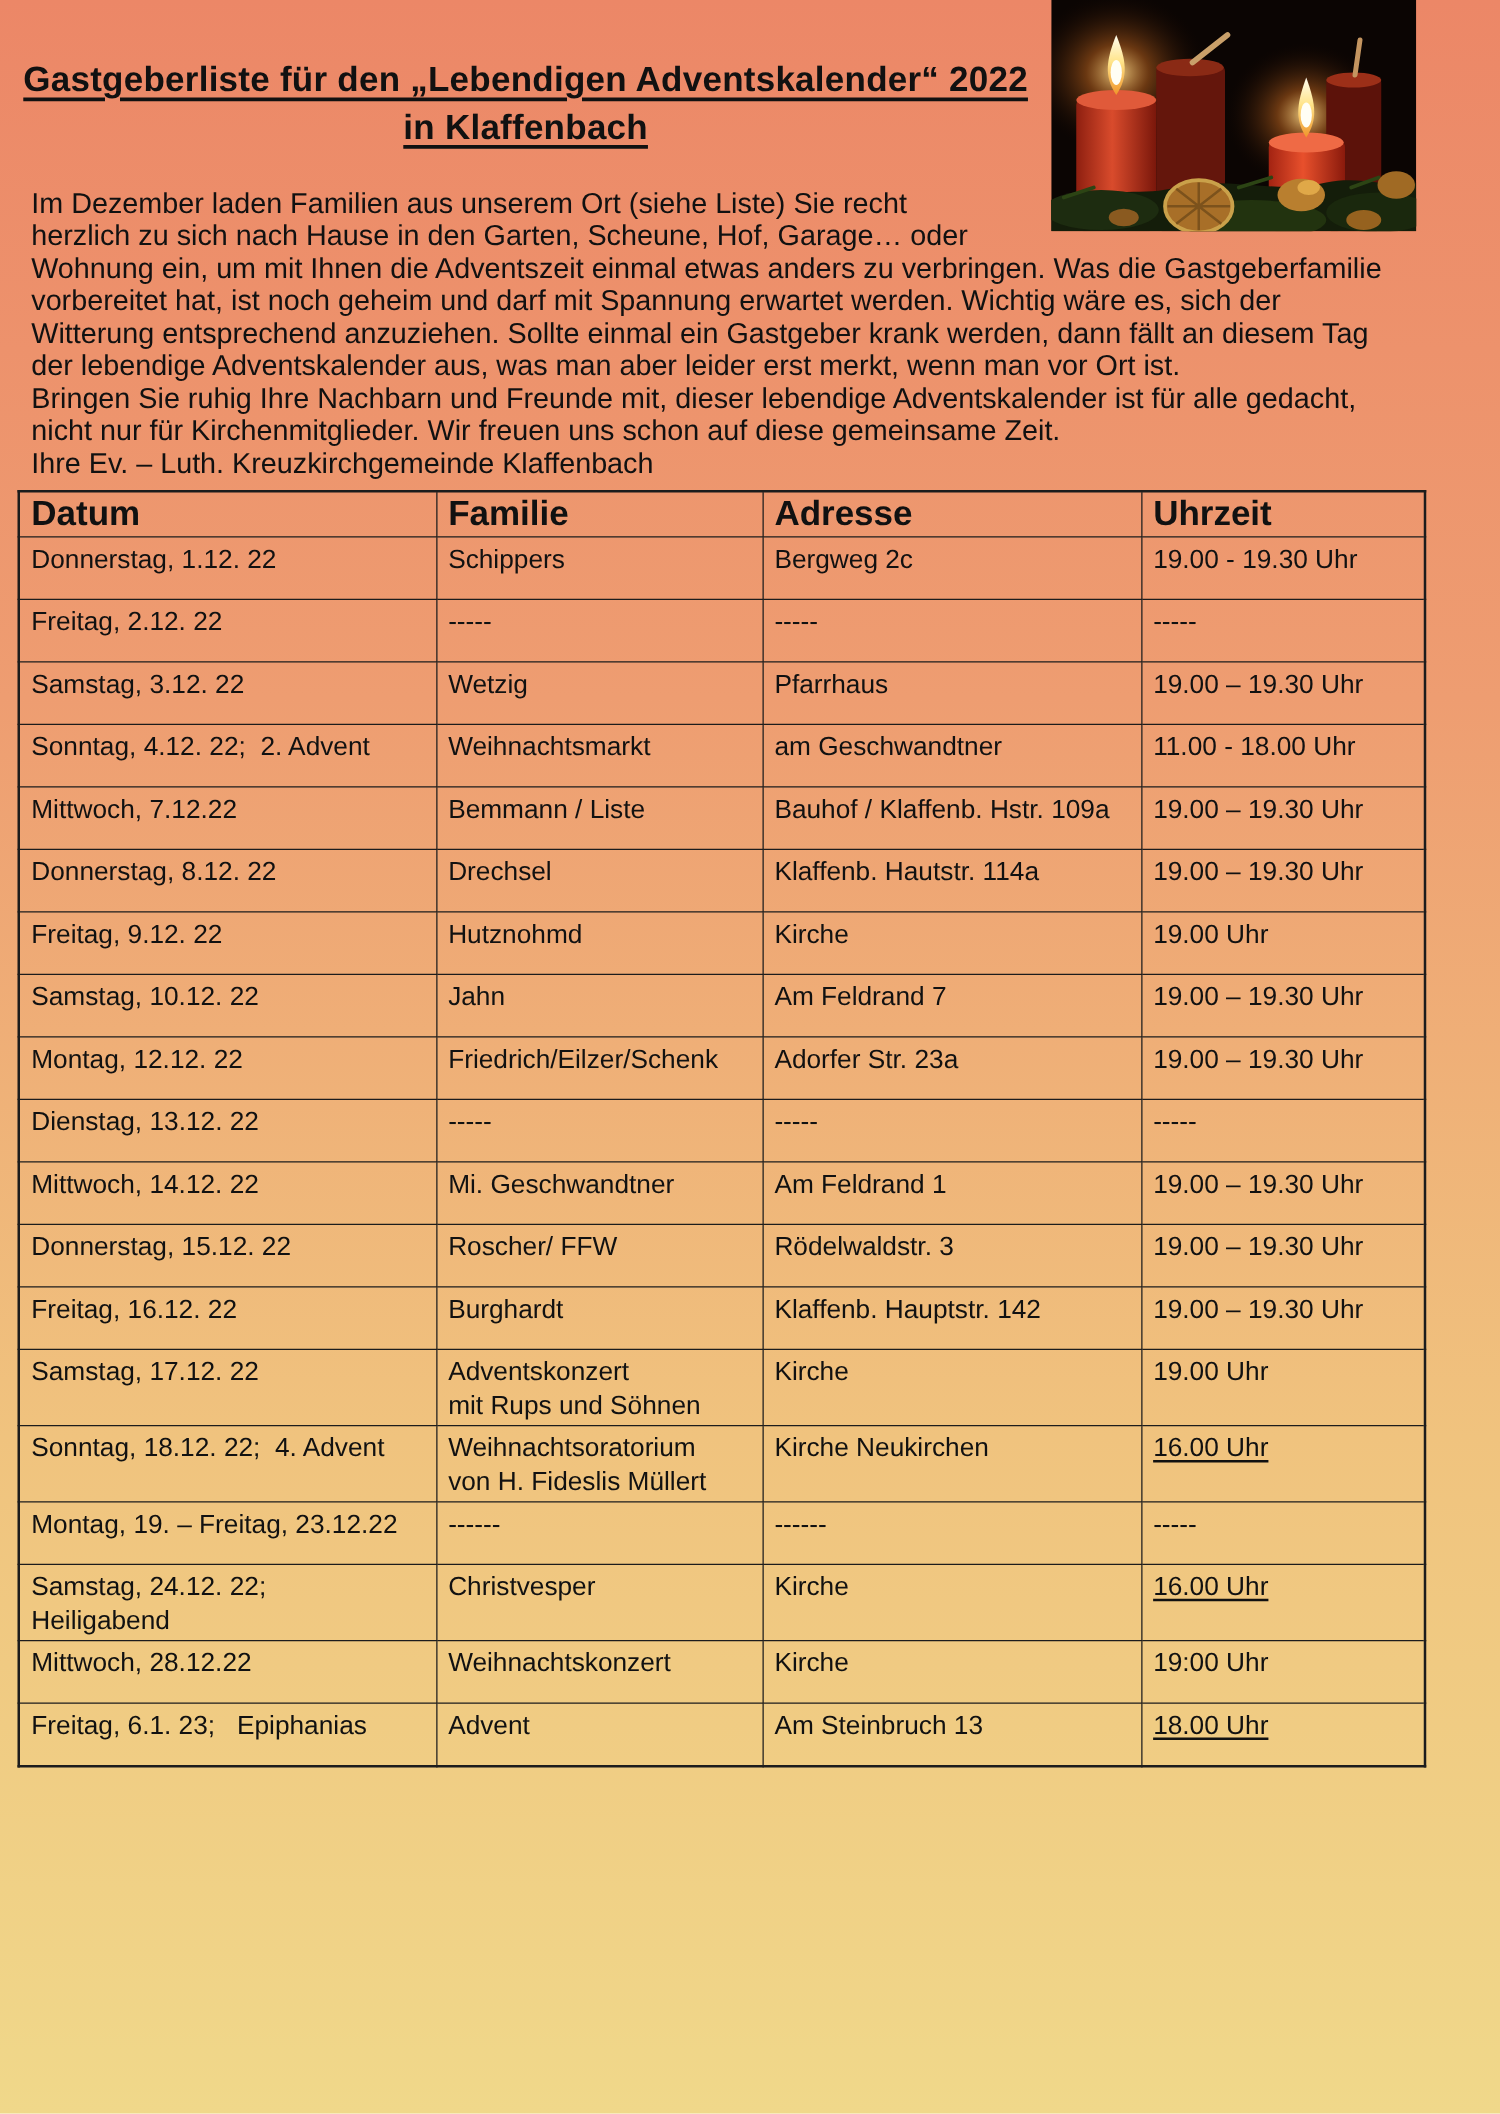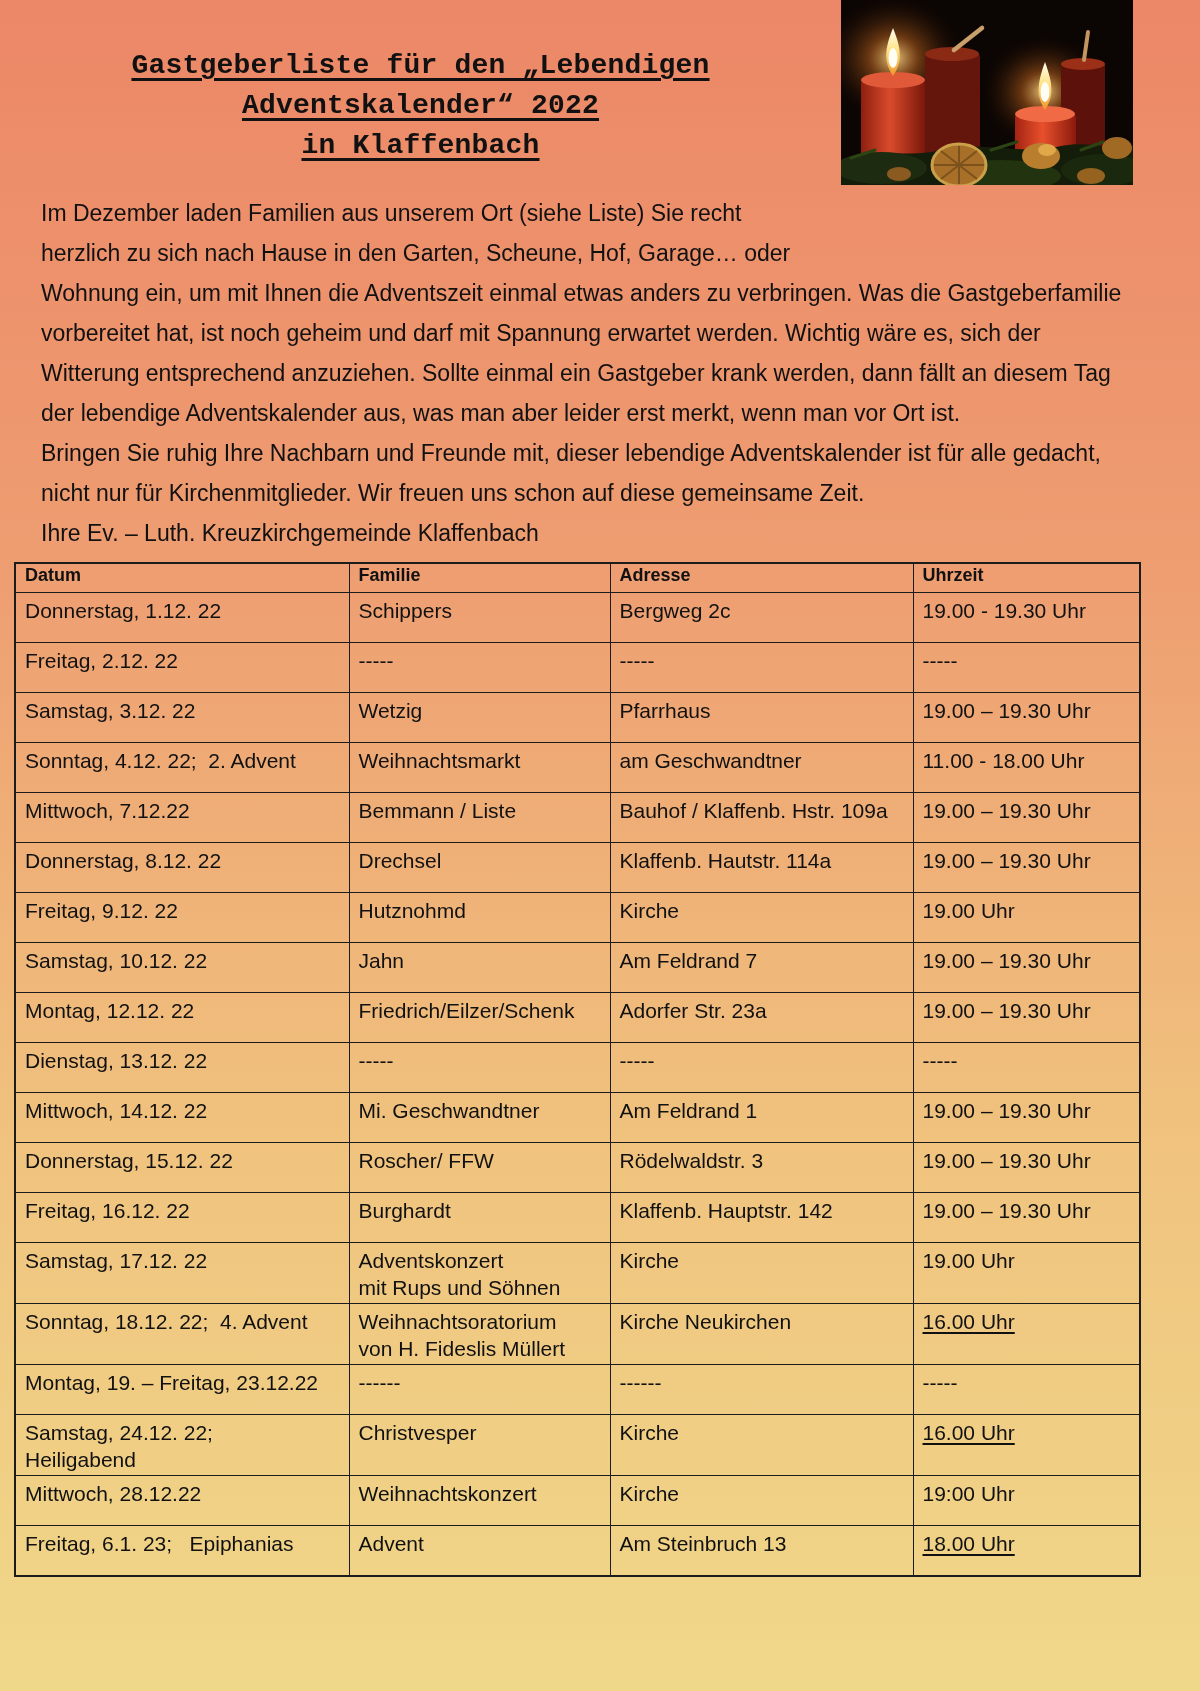--- a/index.html
+++ b/index.html
@@ -29,45 +29,44 @@
     text-align:center;
     font-size:28px;
     line-height:38px;
     font-weight:bold;
     letter-spacing:0.2px;
   }
   h1.title .tline{
     text-decoration:underline;
     text-decoration-thickness:2.5px;
     text-underline-offset:5px;
-    font-family:Liberation Mono, monospace;
   }
   .intro{
-    margin:28px 16px 0;
+    margin:28px 0 0;
     padding-left:11px;
     font-size:23px;
-    line-height:40px;
+    line-height:26px;
     white-space:pre-wrap;
   }
   table.schedule{
     border-collapse:collapse;
     table-layout:fixed;
     width:1125px;
     margin-top:9px;
     border:2px solid #1c1c1c;
     clear:left;
   }
   table.schedule th, table.schedule td{
     border:1.5px solid #1c1c1c;
     text-align:left;
     vertical-align:top;
     overflow:hidden;
   }
   table.schedule th{
-    font-size:18px;
+    font-size:28px;
     font-weight:bold;
     padding:1px 8px 2px 9px;
     height:25px;
   }
   table.schedule td{
     font-size:21px;
     line-height:27px;
     padding:4px 8px 2px 9px;
     height:43px;
     white-space:pre-wrap;

